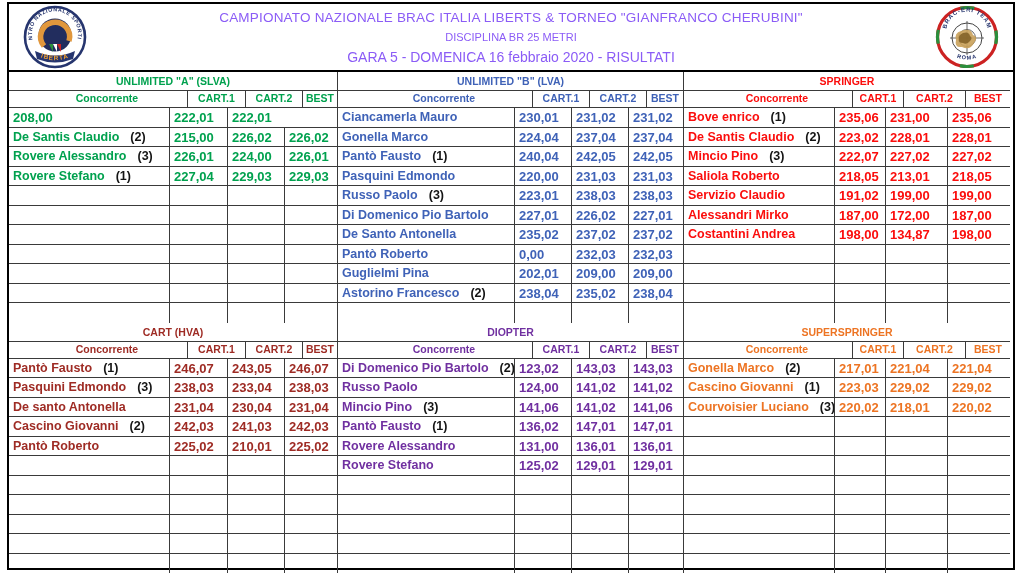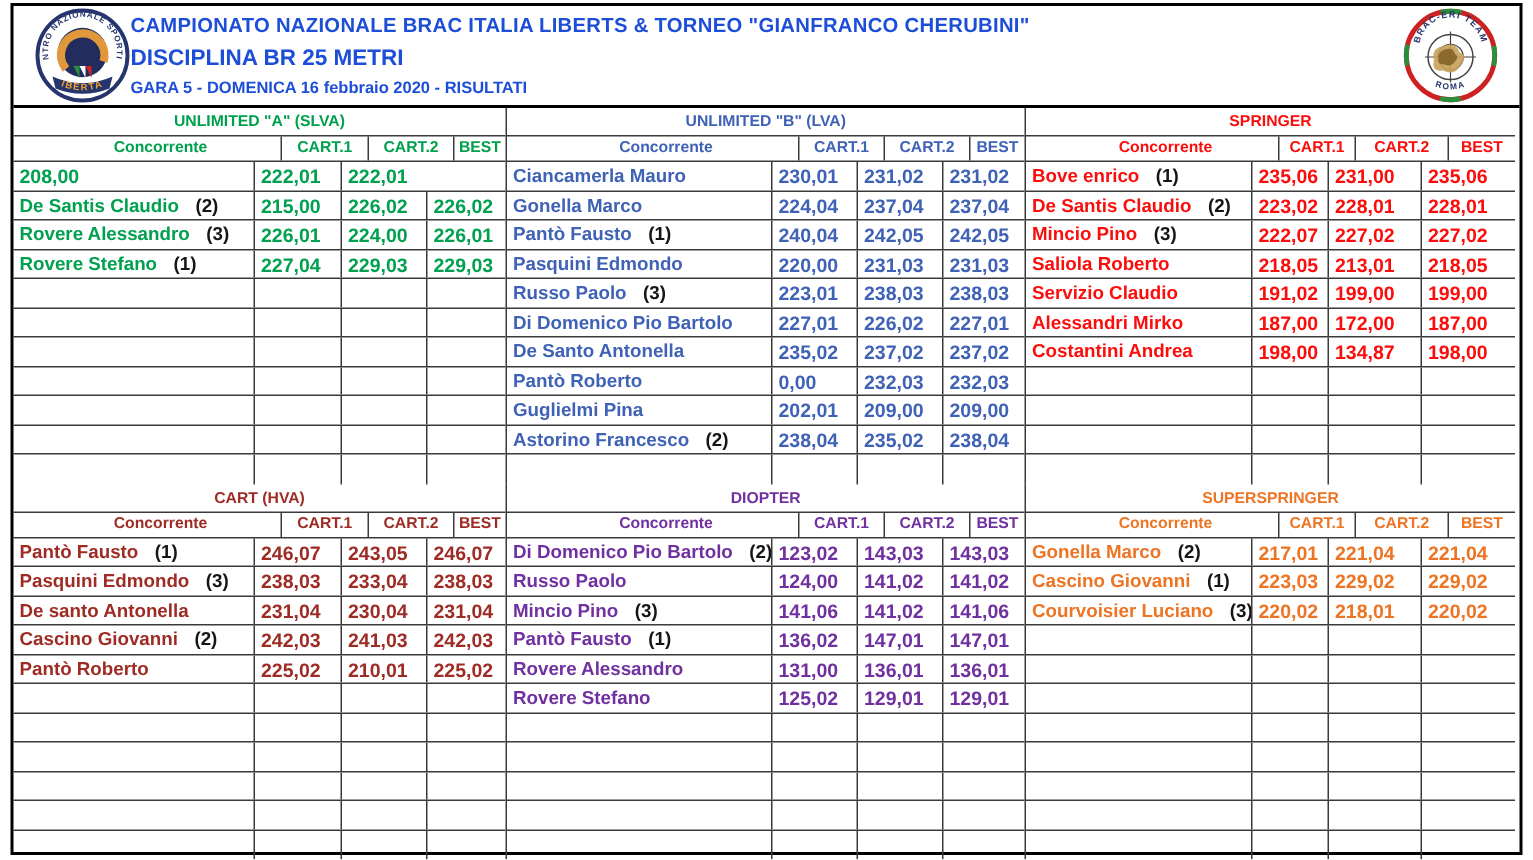--- a/index.html
+++ b/index.html
@@ -3,24 +3,24 @@
 <meta charset="utf-8">
 <style>
   html,body{margin:0;padding:0;width:1022px;height:573px;background:#fff;
     font-family:"Liberation Sans", sans-serif;-webkit-font-smoothing:antialiased;}
   .page{position:relative;width:1022px;height:573px;background:#fff;overflow:hidden;}
   .sheet{position:absolute;top:2px;left:7px;right:7px;bottom:3px;border:2px solid #000;background:#fff;}
 
   
   .hdr{display:flex;align-items:center;height:68px;border-bottom:2px solid #000;padding:0 14px;box-sizing:border-box;}
   .hdr .logo{width:64px;height:64px;flex:0 0 auto;display:flex;align-items:center;justify-content:center;}
-  .hdr .titles{flex:1;font-weight:bold;color:#1d4ed8;}
+  .hdr .titles{flex:1;text-align:center;font-weight:normal;color:#8b5cf6;}
   .t1{font-size:13.5px;letter-spacing:.2px;}
-  .t2{font-size:15px;margin-top:6px;}
-  .t3{font-size:11px;margin-top:6px;}
+  .t2{font-size:11px;margin-top:6px;}
+  .t3{font-size:14px;margin-top:6px;}
 
   
   .group{display:flex;align-items:stretch;}
   .sec{box-sizing:border-box;}
   .sec + .sec{border-left:1px solid #3a3a3a;}
   .sec-a{width:328px;--cols:160px 58px 57px 1fr;}
   .sec-b{width:346px;--cols:176px 57px 57px 1fr;}
   .sec-c{width:327px;--cols:150px 51px 62px 1fr;}
 
   .sec-title{height:18px;line-height:18px;text-align:center;font-size:10.5px;font-weight:bold;

